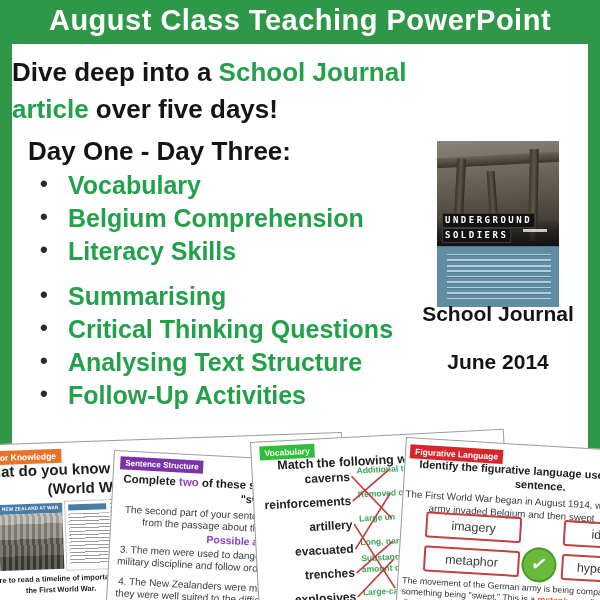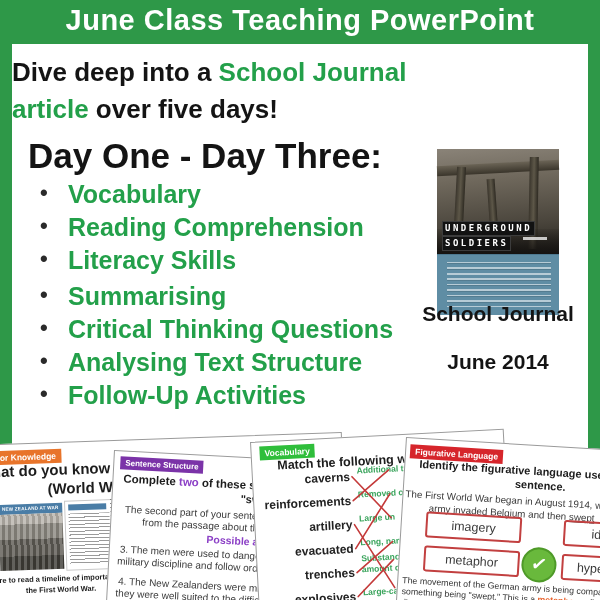--- a/index.html
+++ b/index.html
@@ -8,27 +8,27 @@
   
   .banner{position:absolute;top:4px;left:0;width:100%;text-align:center;
           color:#fff;font-size:29px;font-weight:bold;letter-spacing:.5px;}
   
   .panel{position:absolute;left:12px;right:12px;top:44px;bottom:0;background:#fff;}
   .headline{position:absolute;top:10px;left:0;width:100%;text-align:left;
             font-size:26px;font-weight:bold;line-height:37px;color:#141414;}
   .grn{color:#23a04a;}
   
   .sect{position:absolute;left:16px;width:420px;}
-  .sect h2{margin:0;font-size:35px;color:#141414;}
+  .sect h2{margin:0;font-size:26px;color:#141414;}
   .sect ul{list-style:none;margin:4px 0 0 0;padding:0;}
   .sect li{position:relative;padding-left:40px;height:33px;font-size:25px;font-weight:bold;color:#23a04a;}
   .sect li::before{content:"•";position:absolute;left:12px;top:0;color:#2a2a2a;font-size:22px;}
   #sect1{top:92px;} #sect2{top:234px;}
   
-  .cover{position:absolute;left:425px;top:105px;width:122px;height:166px;background:#7f1d1d;}
+  .cover{position:absolute;left:425px;top:97px;width:122px;height:166px;background:#7f1d1d;}
   .cover-photo{position:absolute;inset:0 0 60px 0;
      background:linear-gradient(175deg,#8a8378 0%,#6f685c 30%,#4a453c 70%,#26231e 100%);}
   .post{position:absolute;background:linear-gradient(90deg,#3a352c,#5d5748,#2e2a22);}
   .p1{left:18px;top:18px;width:9px;height:80px;transform:rotate(3deg);}
   .p2{left:52px;top:30px;width:8px;height:70px;transform:rotate(-4deg);}
   .p3{left:92px;top:8px;width:9px;height:92px;transform:rotate(1deg);}
   .beam{position:absolute;left:0;top:14px;width:122px;height:10px;transform:rotate(-3deg);
      background:linear-gradient(180deg,#6b6456,#3a352b);}
   .floor{position:absolute;left:0;bottom:0;width:122px;height:26px;
      background:linear-gradient(180deg,rgba(20,18,14,.1),#141210);}
@@ -107,34 +107,34 @@
   .s4-f2{left:4px;top:148px;font-size:8.8px;color:#333;}
   .s4-f3{left:4px;top:159px;font-size:8.8px;color:#333;}
   .s4-f2 .hl{color:#e8612c;font-weight:bold;}
   u{text-decoration:underline;}
 </style>
 </head>
 <body>
 
 <div id="canvas">
 
-  <div class="banner">June Class Teaching PowerPoint</div>
+  <div class="banner">August Class Teaching PowerPoint</div>
 
   <div class="panel">
 
     <div class="headline">
       <span>Dive deep into a </span><span class="grn">School Journal</span><br>
       <span class="grn">article</span><span> over five days!</span>
     </div>
 
     <div class="sect" id="sect1">
       <h2>Day One - Day Three:</h2>
       <ul>
         <li>Vocabulary</li>
-        <li>Reading Comprehension</li>
+        <li>Belgium Comprehension</li>
         <li>Literacy Skills</li>
       </ul>
     </div>
 
     <div class="sect" id="sect2">
       <ul>
         <li>Summarising</li>
         <li>Critical Thinking Questions</li>
         <li>Analysing Text Structure</li>
         <li>Follow-Up Activities</li>

